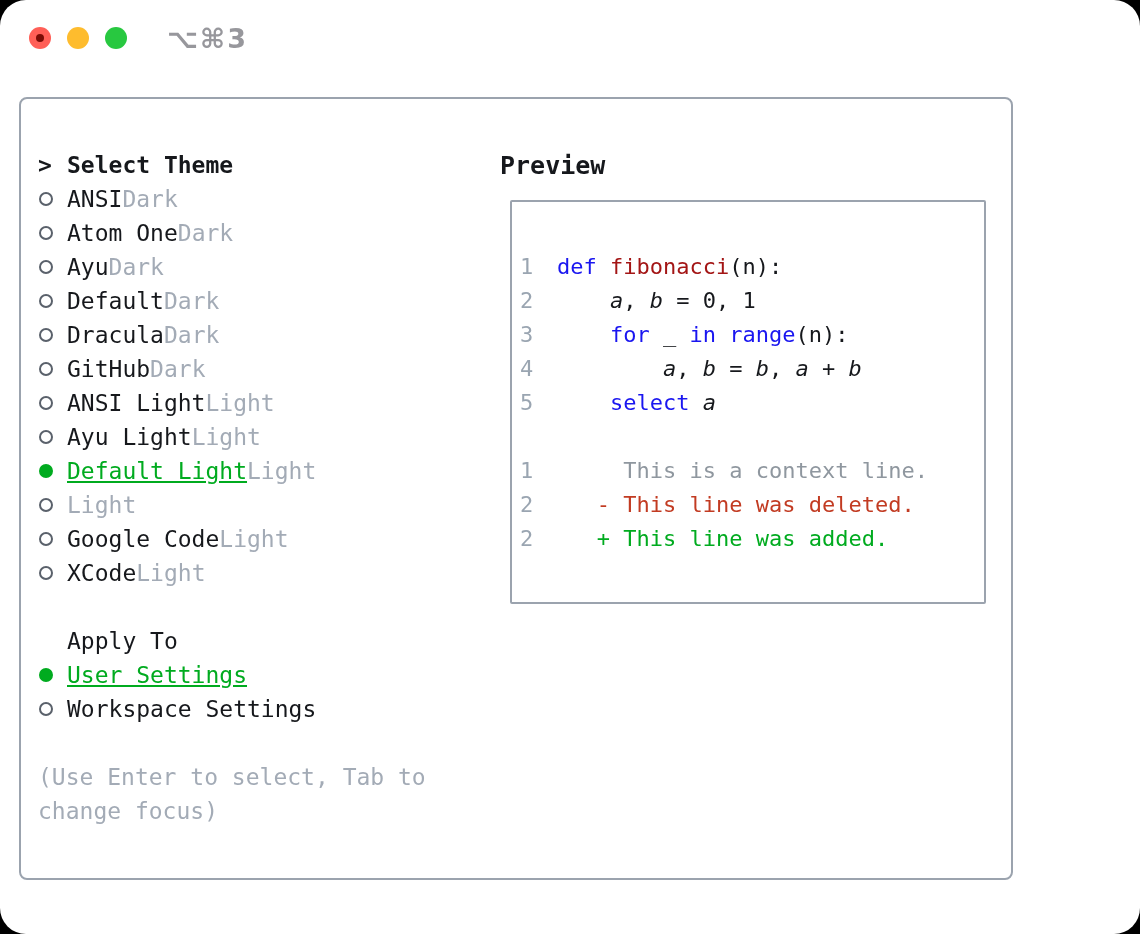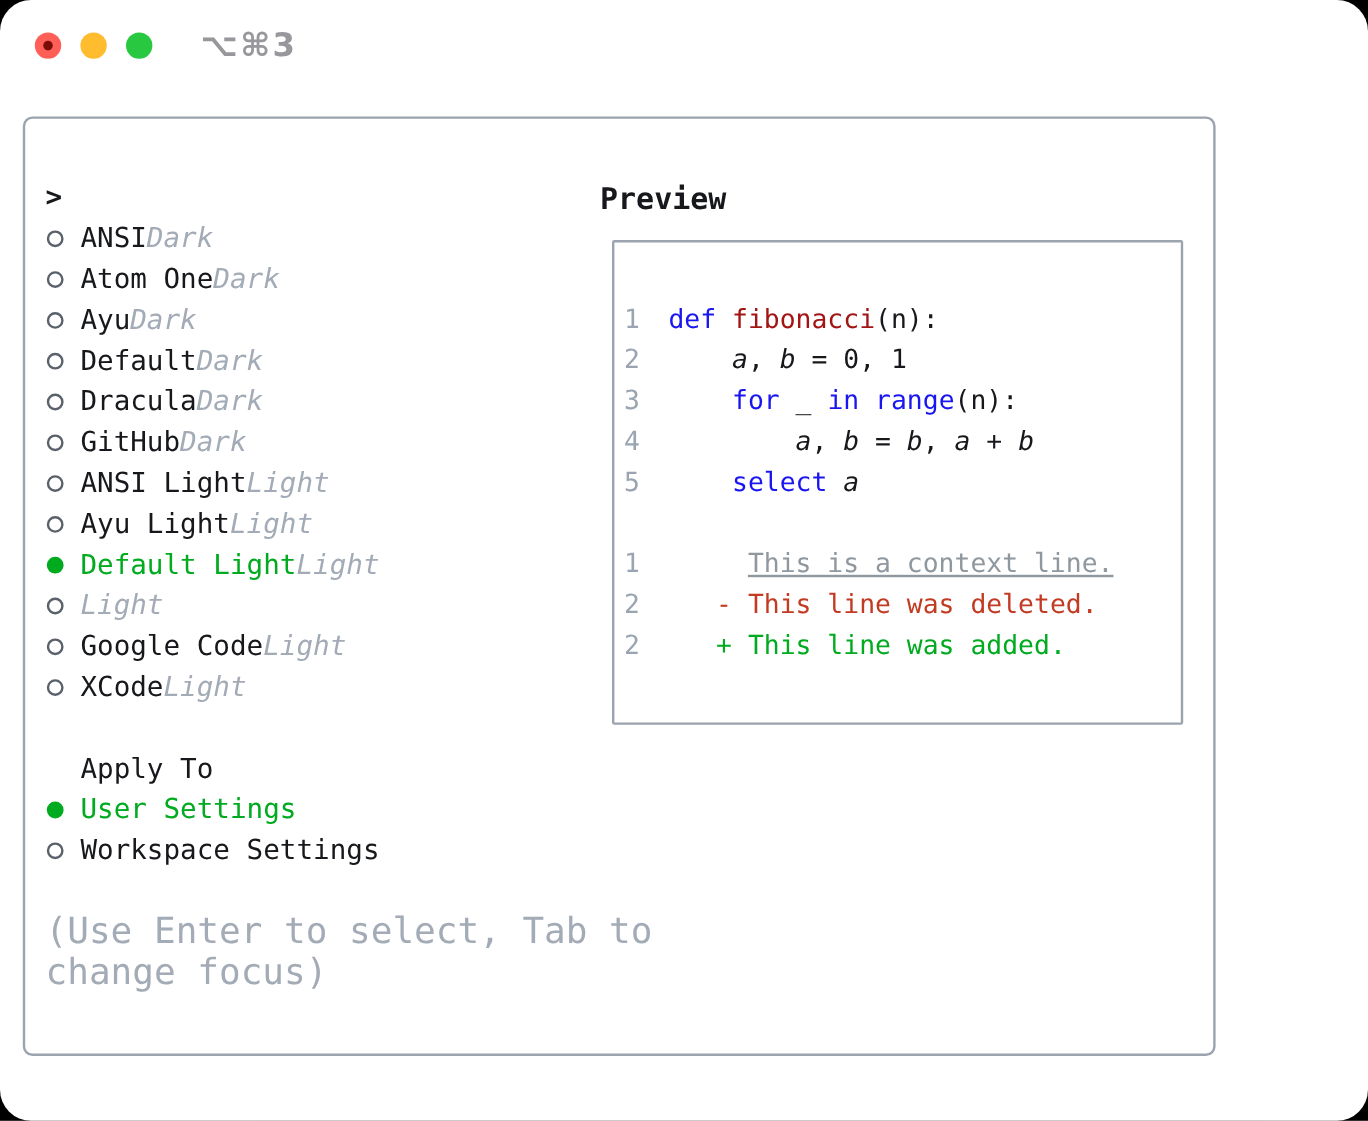--- a/index.html
+++ b/index.html
@@ -53,23 +53,23 @@
   .spacer { height: 34px; }
   .marker { width: 29px; display: flex; align-items: center; flex: none; }
   .arrow { font-weight: 700; color: var(--text); }
   .bold { font-weight: 700; }
   .radio {
     width: 14px; height: 14px; border-radius: 50%;
     border: 2px solid var(--radio_ring); box-sizing: border-box;
     margin-left: 1px;
   }
   .radio.sel { background: var(--accent_green); border-color: var(--accent_green); }
-  .t-variant { color: var(--muted); font-style: italic; }
-  .selected-text { color: var(--accent_green); }
-  .hint { color: var(--muted); font-size: 30px; line-height: 34px; white-space: pre; }
+  .t-variant { color: var(--muted); }
+  .selected-text { color: var(--accent_green); text-decoration: underline; }
+  .hint { color: var(--muted); font-size: 23px; line-height: 34px; white-space: pre; }
   
   .preview-title {
     position: absolute; left: 479px; top: 49px;
     height: 34px; display: flex; align-items: center;
     font-size: 25px; color: var(--text);
   }
   .preview-box {
     position: absolute; left: 489px; top: 101px;
     width: 476px; height: 404px;
     border: 2px solid var(--border);
@@ -77,21 +77,21 @@
     box-sizing: border-box;
     padding: 47px 0 0 8px;
     overflow: hidden;
   }
   .code-line { display: flex; height: 34px; align-items: center; font-size: 22px; }
   .ln { display: inline-block; width: 37px; flex: none; color: var(--line_number_gray); }
   .code { white-space: pre; color: var(--text); }
   .kw  { color: var(--keyword_blue); }
   .fn  { color: var(--function_red); }
   .v   { font-style: italic; }
-  .ctx { color: var(--context_gray); text-decoration: underline; }
+  .ctx { color: var(--context_gray); }
   .del { color: var(--diff_red); }
   .add { color: var(--accent_green); }
 </style>
 </head>
 <body>
 
 <div class="window">
 
   <div class="titlebar">
     <div class="tl red">
@@ -100,20 +100,21 @@
     <div class="tl yellow"></div>
     <div class="tl green"></div>
     <div class="shortcut">⌥⌘3</div>
   </div>
 
   <div class="main-box">
 
     <div class="left-panel">
       <div class="row">
         <span class="marker arrow">&gt;</span>
+        <span class="bold">Select Theme</span>
       </div>
 
       <div id="theme-list">
           <div class="row theme-row"><span class="marker"><span class="radio"></span></span><span class="t-name">ANSI</span> <span class="t-variant">Dark</span></div>
           <div class="row theme-row"><span class="marker"><span class="radio"></span></span><span class="t-name">Atom One</span> <span class="t-variant">Dark</span></div>
           <div class="row theme-row"><span class="marker"><span class="radio"></span></span><span class="t-name">Ayu</span> <span class="t-variant">Dark</span></div>
           <div class="row theme-row"><span class="marker"><span class="radio"></span></span><span class="t-name">Default</span> <span class="t-variant">Dark</span></div>
           <div class="row theme-row"><span class="marker"><span class="radio"></span></span><span class="t-name">Dracula</span> <span class="t-variant">Dark</span></div>
           <div class="row theme-row"><span class="marker"><span class="radio"></span></span><span class="t-name">GitHub</span> <span class="t-variant">Dark</span></div>
           <div class="row theme-row"><span class="marker"><span class="radio"></span></span><span class="t-name">ANSI Light</span> <span class="t-variant">Light</span></div>

